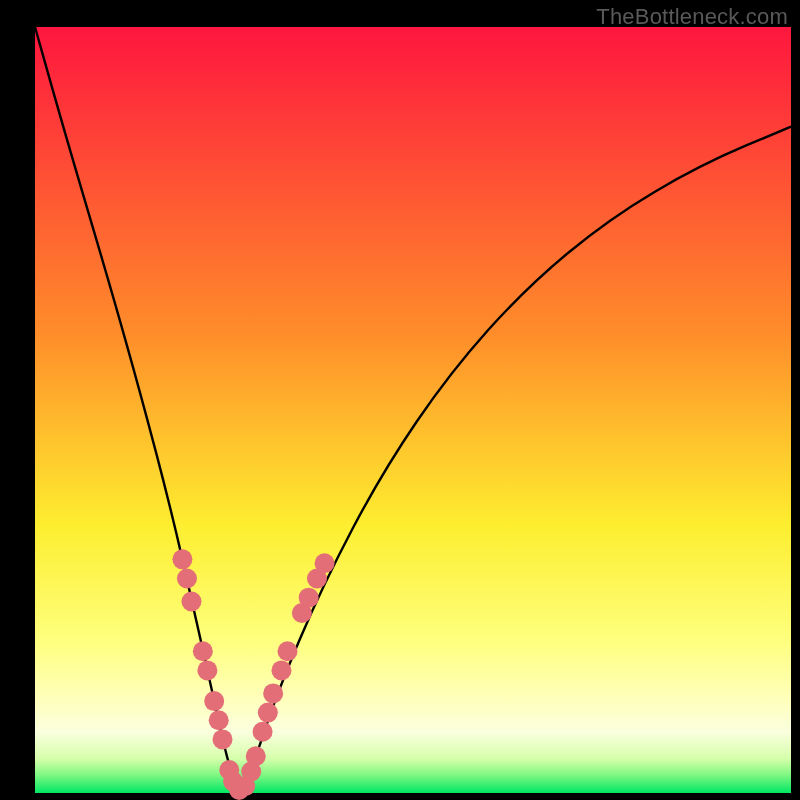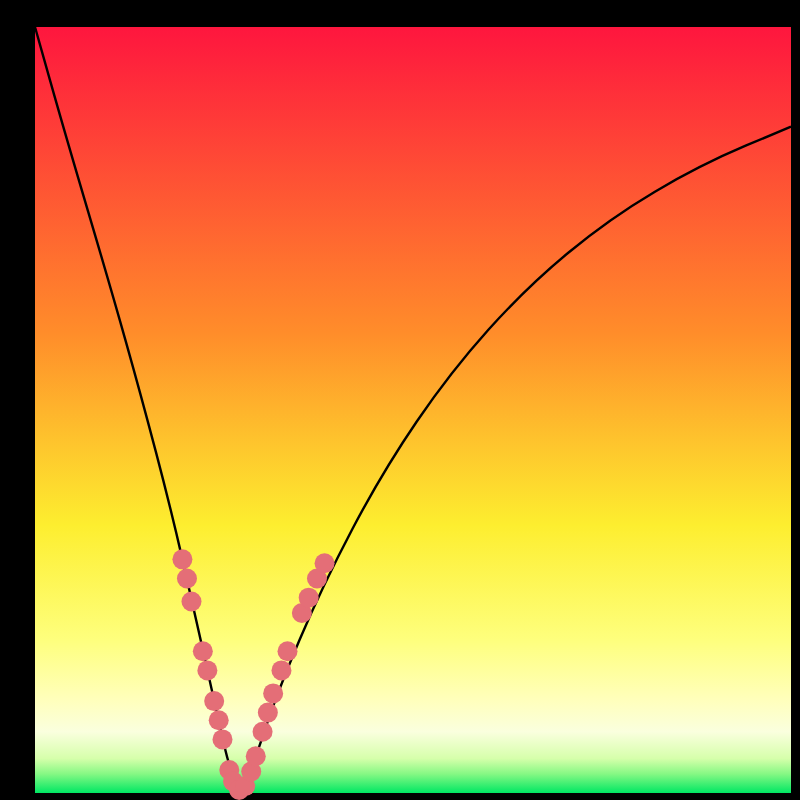--- a/index.html
+++ b/index.html
@@ -4,20 +4,21 @@
 <style>
   html,body{margin:0;padding:0;width:800px;height:800px;background:#000;overflow:hidden;font-family:Arial,Helvetica,sans-serif}
   .stage{position:relative;width:800px;height:800px}
   .watermark{position:absolute;top:4px;right:12px;color:#595959;font-size:22px;letter-spacing:.2px;font-weight:400;z-index:5}
   svg{position:absolute;top:0;left:0}
 </style>
 </head>
 <body>
 
 <div class="stage">
+  <div class="watermark">TheBottleneck.com</div>
   <svg id="sv" width="800" height="800">
       <defs>
         <linearGradient id="bg" x1="0" y1="0" x2="0" y2="1">
           <stop offset="0" stop-color="#fe163e"></stop>
           <stop offset="0.4" stop-color="#ff8d2a"></stop>
           <stop offset="0.65" stop-color="#fdee2f"></stop>
           <stop offset="0.8" stop-color="#feff7d"></stop>
           <stop offset="0.88" stop-color="#ffffbd"></stop>
           <stop offset="0.92" stop-color="#faffde"></stop>
           <stop offset="0.955" stop-color="#d6ffab"></stop>

